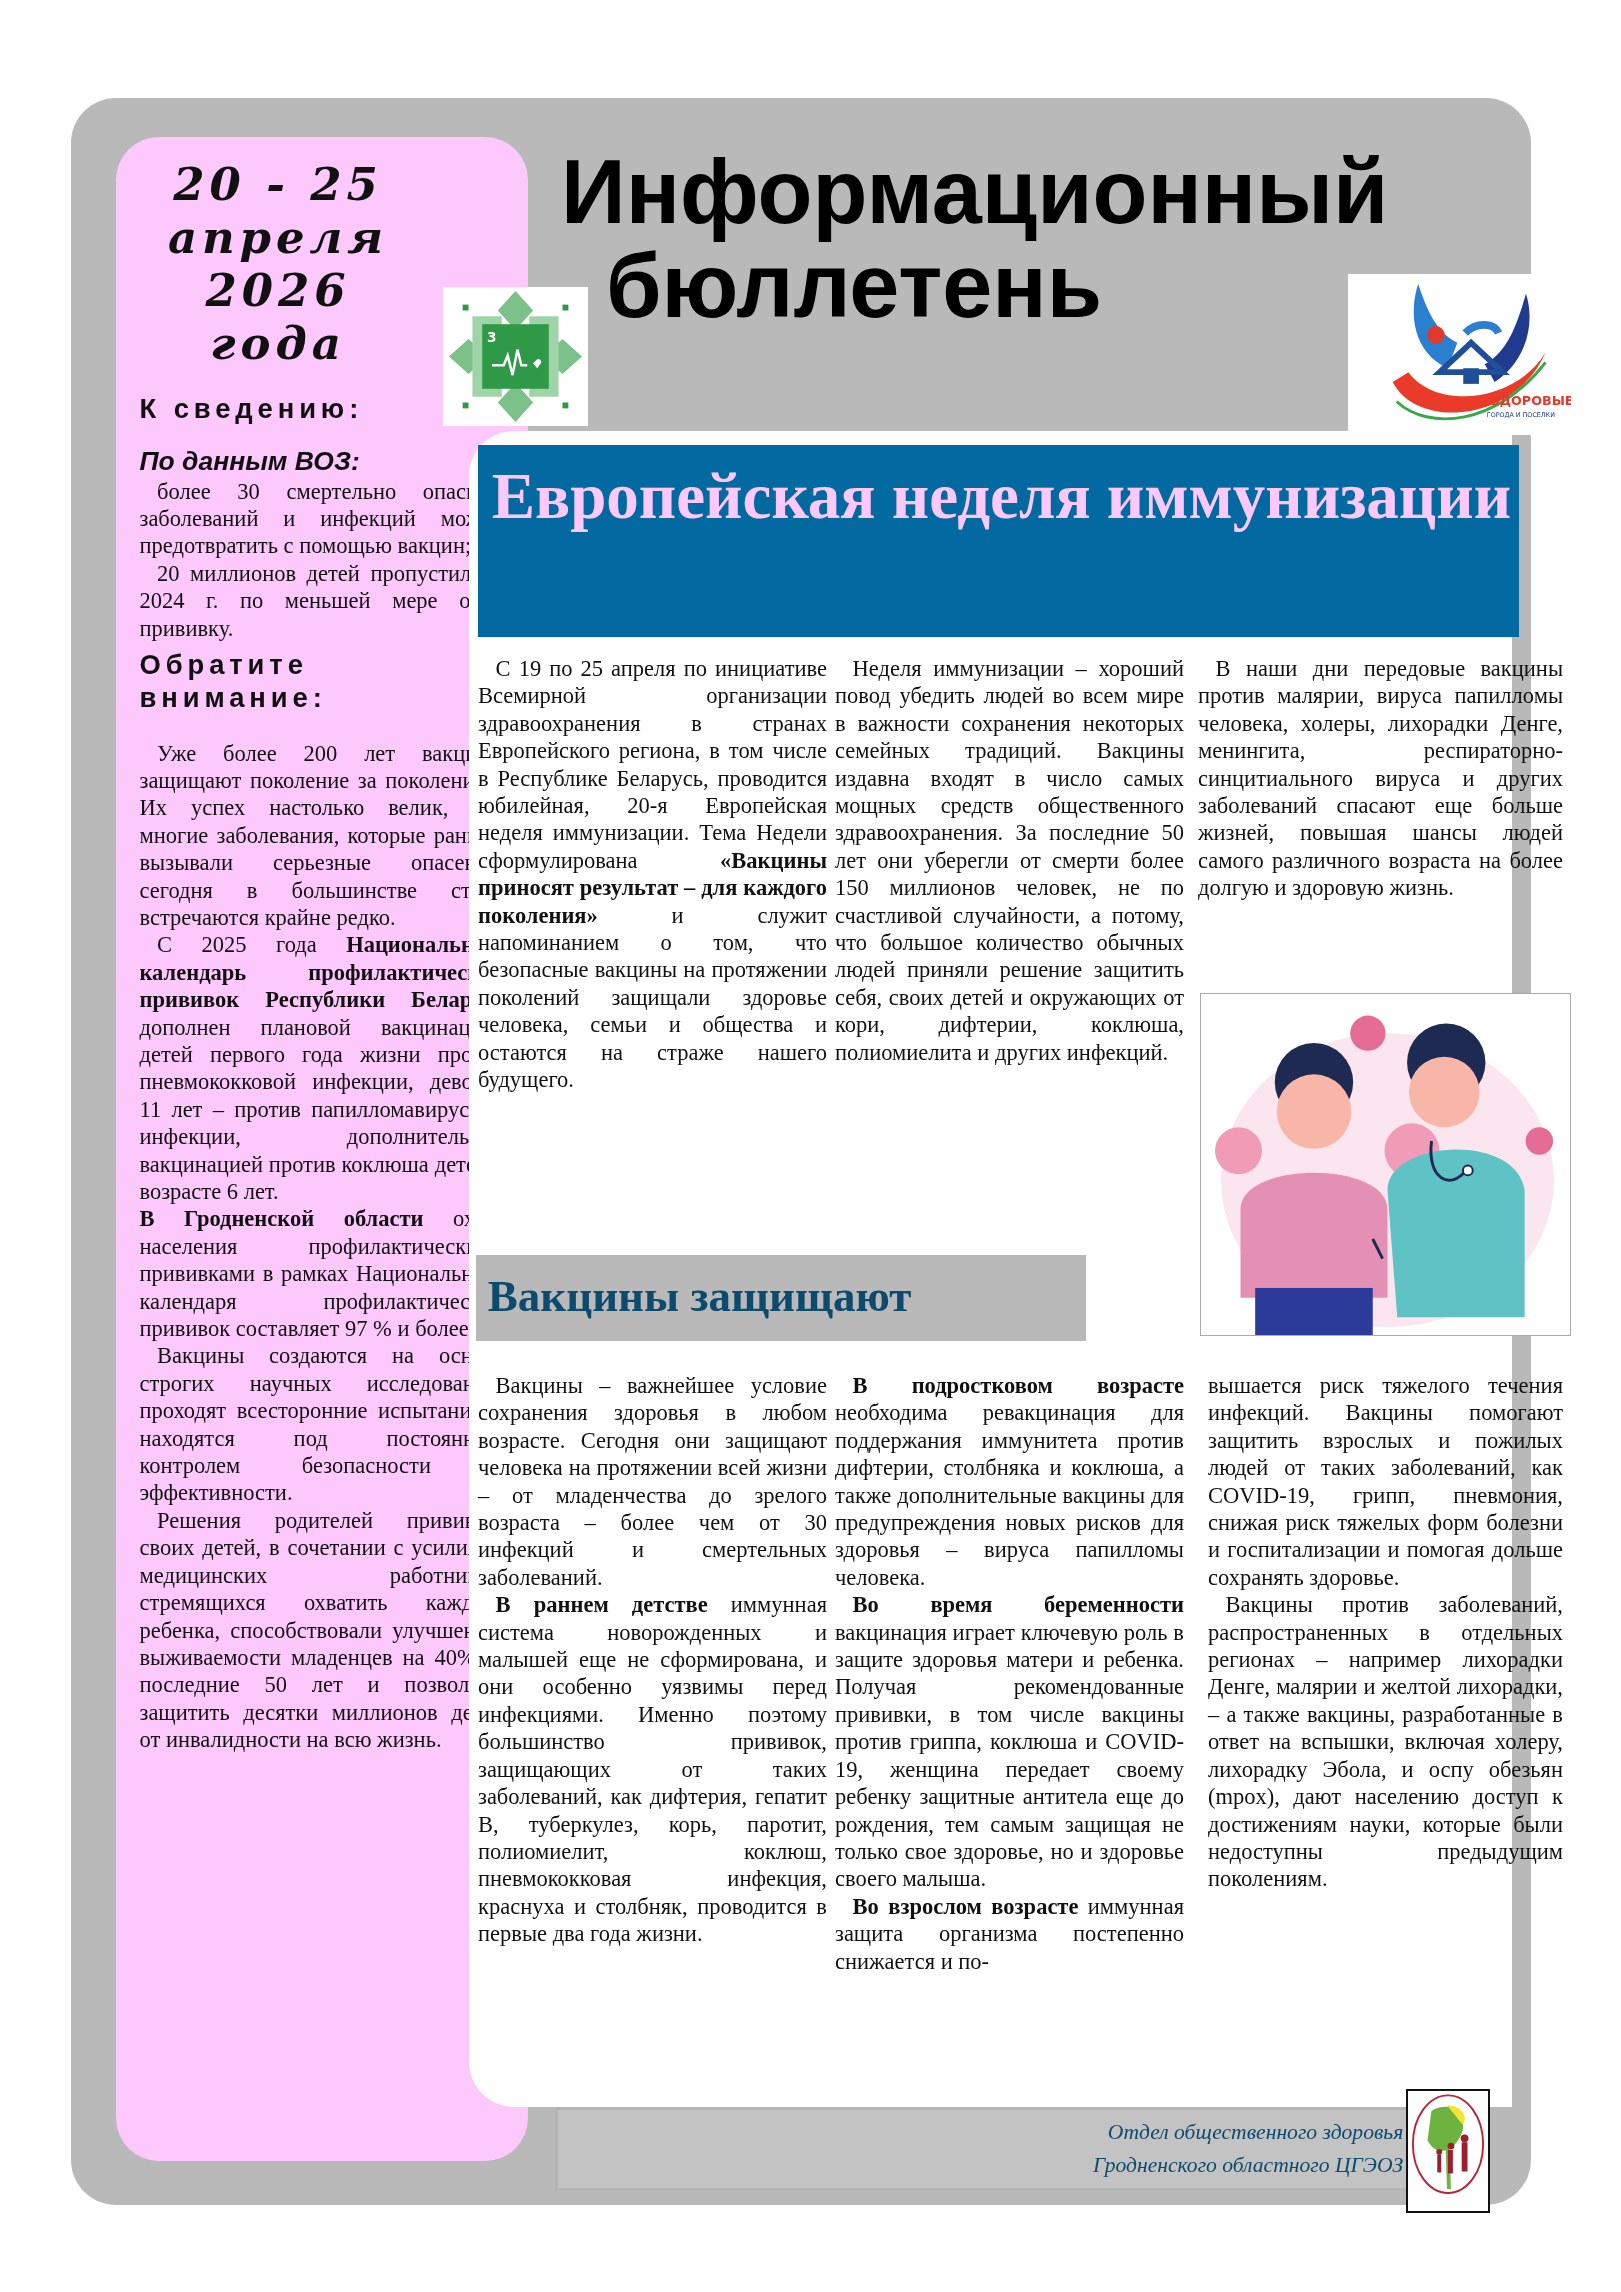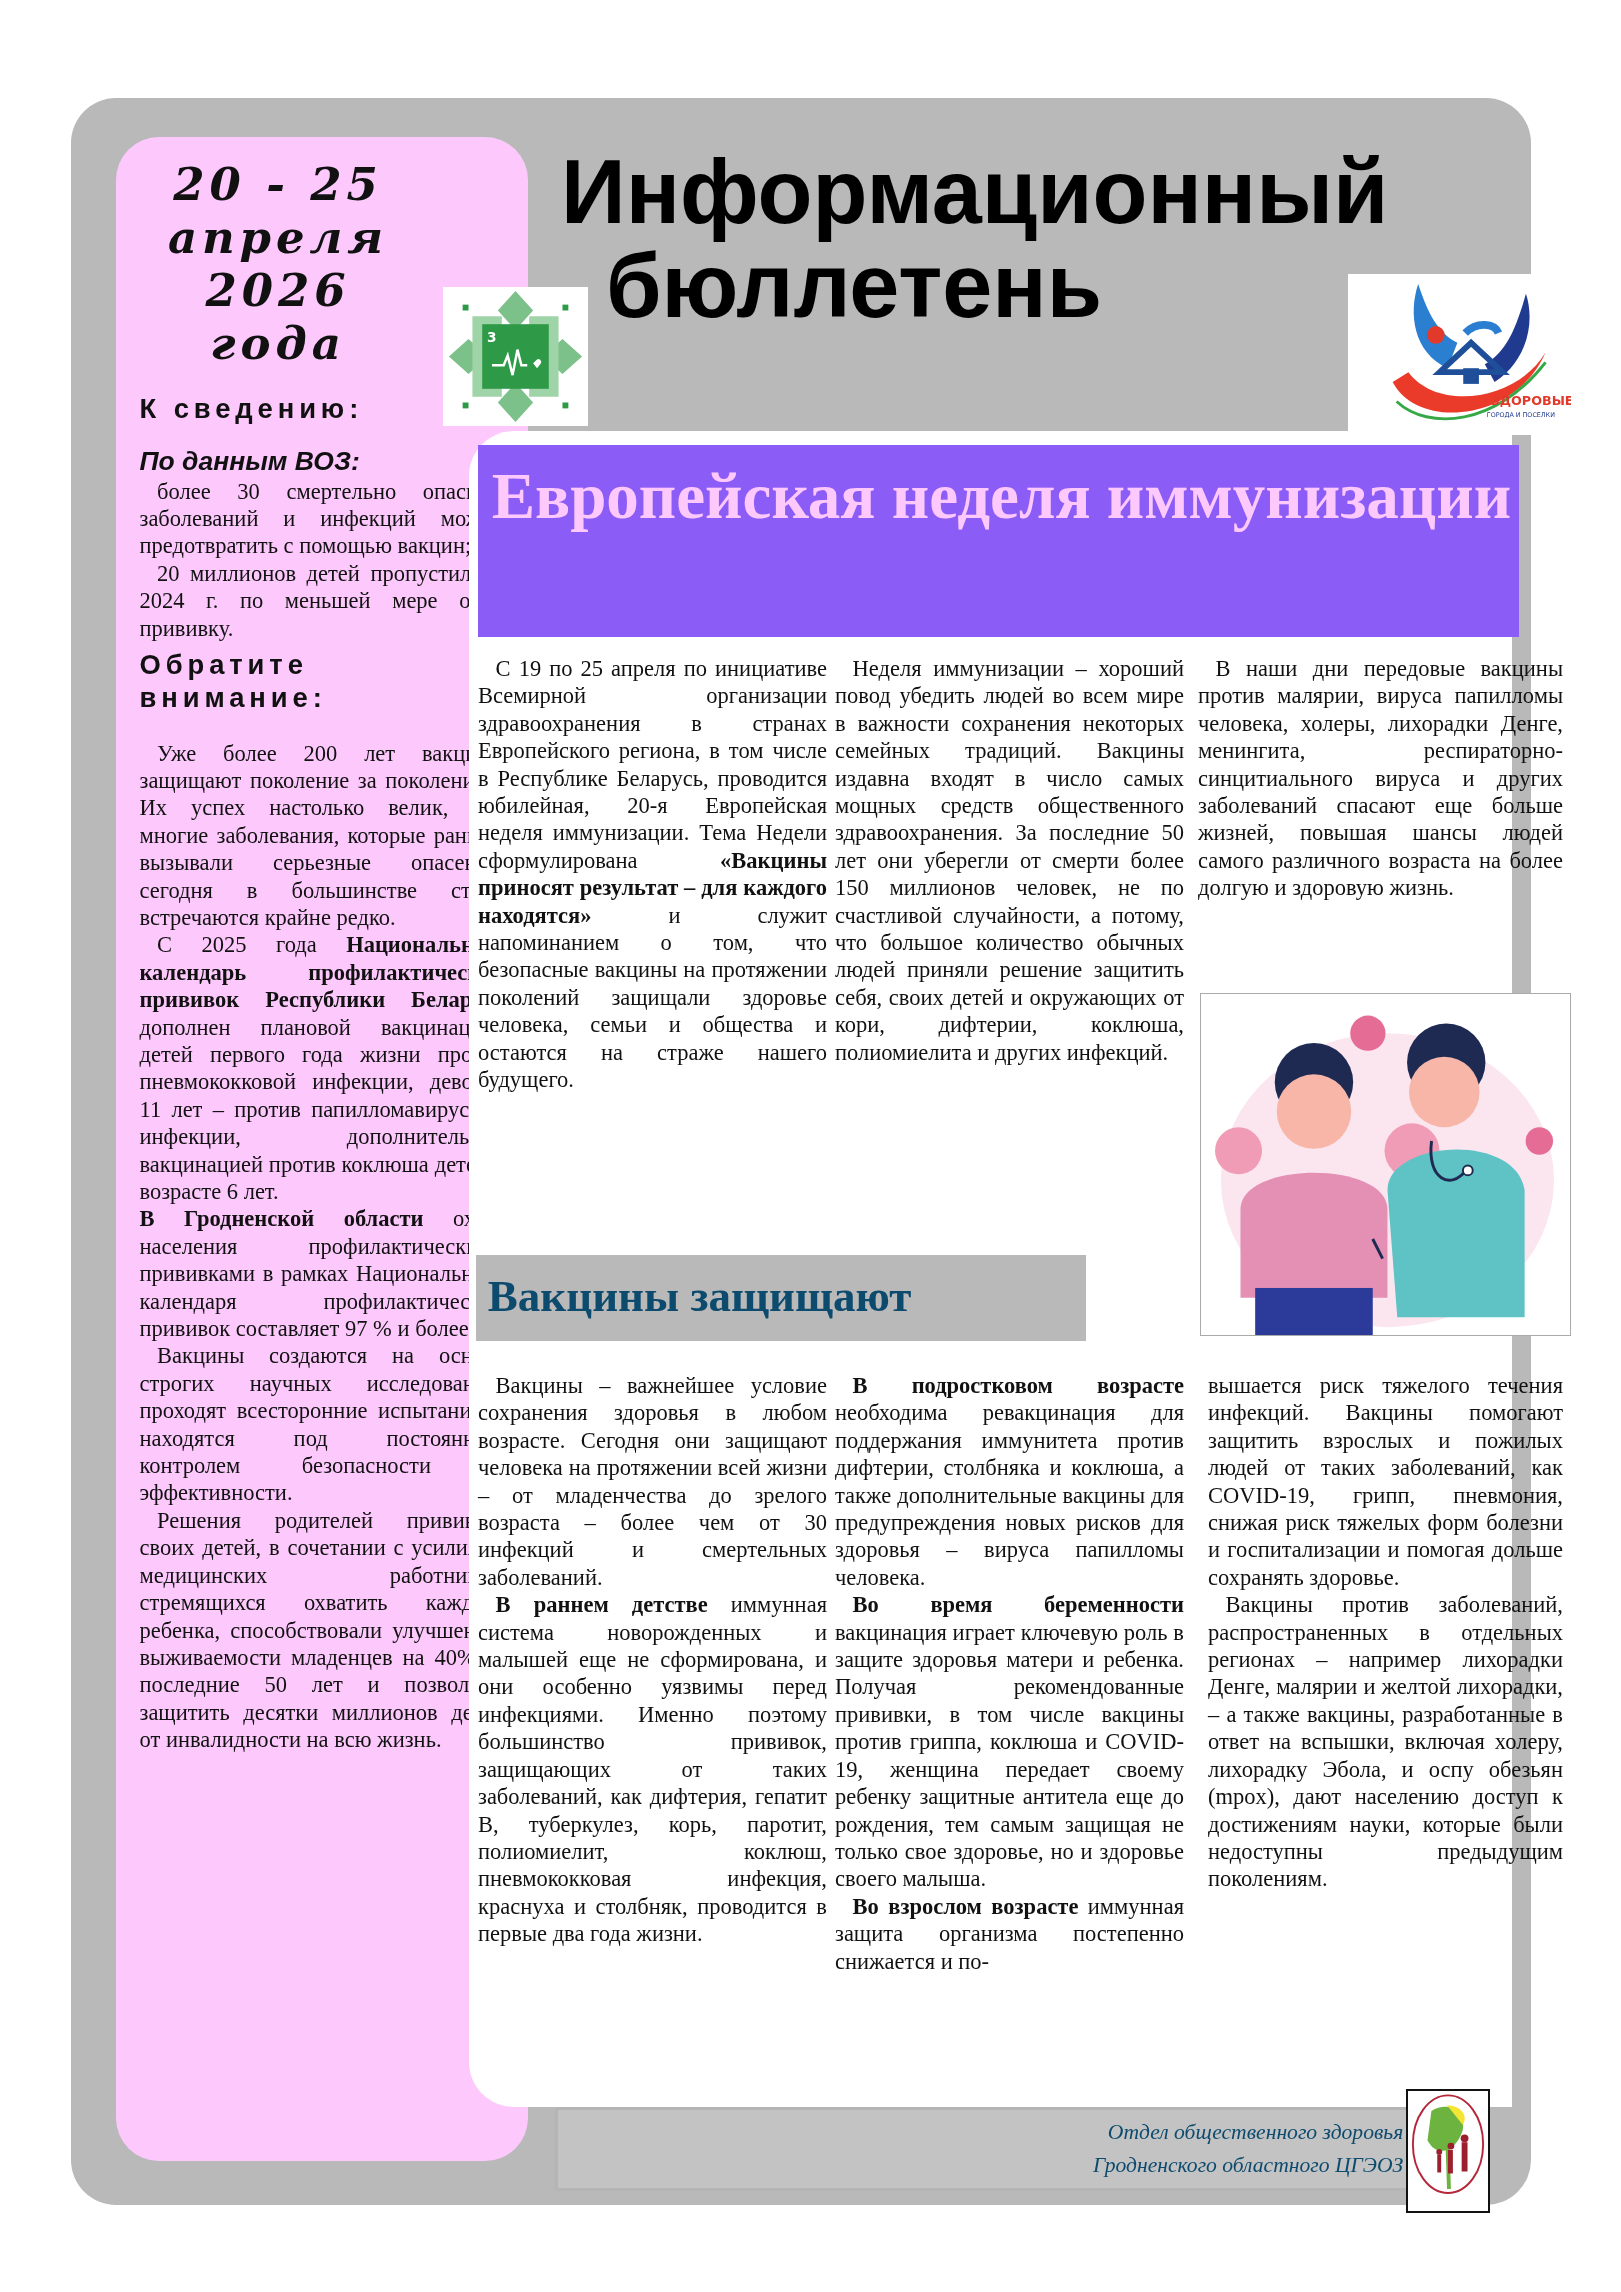--- a/index.html
+++ b/index.html
@@ -27,21 +27,21 @@
   .txt b { font-weight: bold; }
   .sb-gap { height: 25.5px; }
 
   .title-big { position: absolute; left: 561px; top: 145px; width: 980px; color: #000000;
                font-family: Liberation Sans, sans-serif; font-weight: bold; font-size: 90px; line-height: 94px; }
   .title-big .l2 { padding-left: 45px; display: block; }
 
   .logo-left { position: absolute; left: 443px; top: 287px; width: 145px; height: 139px; background: #fff; }
   .logo-right { position: absolute; left: 1348px; top: 274px; width: 192px; height: 161px; background: #fff; padding-left: 31px; }
 
-  .banner-main { position: absolute; left: 478px; top: 445px; width: 1041px; height: 192px; background: #8b5cf6; }
+  .banner-main { position: absolute; left: 478px; top: 445px; width: 1041px; height: 192px; background: #0369a1; }
   .banner-main .t { position: absolute; left: 13.7px; top: 9.8px; color: #fdc9fc;
                     font-family: "Liberation Serif", serif; font-weight: bold; font-size: 65px; line-height: 82px; }
 
   .col { position: absolute; width: 349px; }
   .c1 { left: 478px; top: 655px; }
   .c2 { left: 835px; top: 655px; }
   .c3 { left: 1198px; top: 655px; width: 365px; }
   .c1b { left: 478px; top: 1372px; }
   .c2b { left: 835px; top: 1372px; }
   .c3b { left: 1208px; top: 1372px; width: 355px; }
@@ -131,21 +131,21 @@
   </svg>
 </div>
 
 <div class="banner-main">
   <div class="t">Европейская неделя иммунизации</div>
 </div>
 
 <div class="col c1">
   <p class="txt">
     <span>С 19 по 25 апреля по инициативе Всемирной организации здравоохранения в странах Европейского региона, в том числе в Республике Беларусь, проводится юбилейная, 20-я Европейская неделя иммунизации. Тема Недели сформулирована</span>
-    <b>«Вакцины приносят результат – для каждого находятся»</b><span> и служит напоминанием о том, что безопасные вакцины на протяжении поколений защищали здоровье человека, семьи и общества и остаются на страже нашего будущего.</span>
+    <b>«Вакцины приносят результат – для каждого поколения»</b><span> и служит напоминанием о том, что безопасные вакцины на протяжении поколений защищали здоровье человека, семьи и общества и остаются на страже нашего будущего.</span>
   </p>
 </div>
 <div class="col c2">
   <p class="txt">Неделя иммунизации – хороший повод убедить людей во всем мире в важности сохранения некоторых семейных традиций. Вакцины издавна входят в число самых мощных средств общественного здравоохранения. За последние 50 лет они уберегли от смерти более 150 миллионов человек, не по счастливой случайности, а потому, что большое количество обычных людей приняли решение защитить себя, своих детей и окружающих от кори, дифтерии, коклюша, полиомиелита и других инфекций.</p>
 </div>
 <div class="col c3">
   <p class="txt">В наши дни передовые вакцины против малярии, вируса папилломы человека, холеры, лихорадки Денге, менингита, респираторно-синцитиального вируса и других заболеваний спасают еще больше жизней, повышая шансы людей самого различного возраста на более долгую и здоровую жизнь.</p>
 </div>
 
 <div class="illus">

